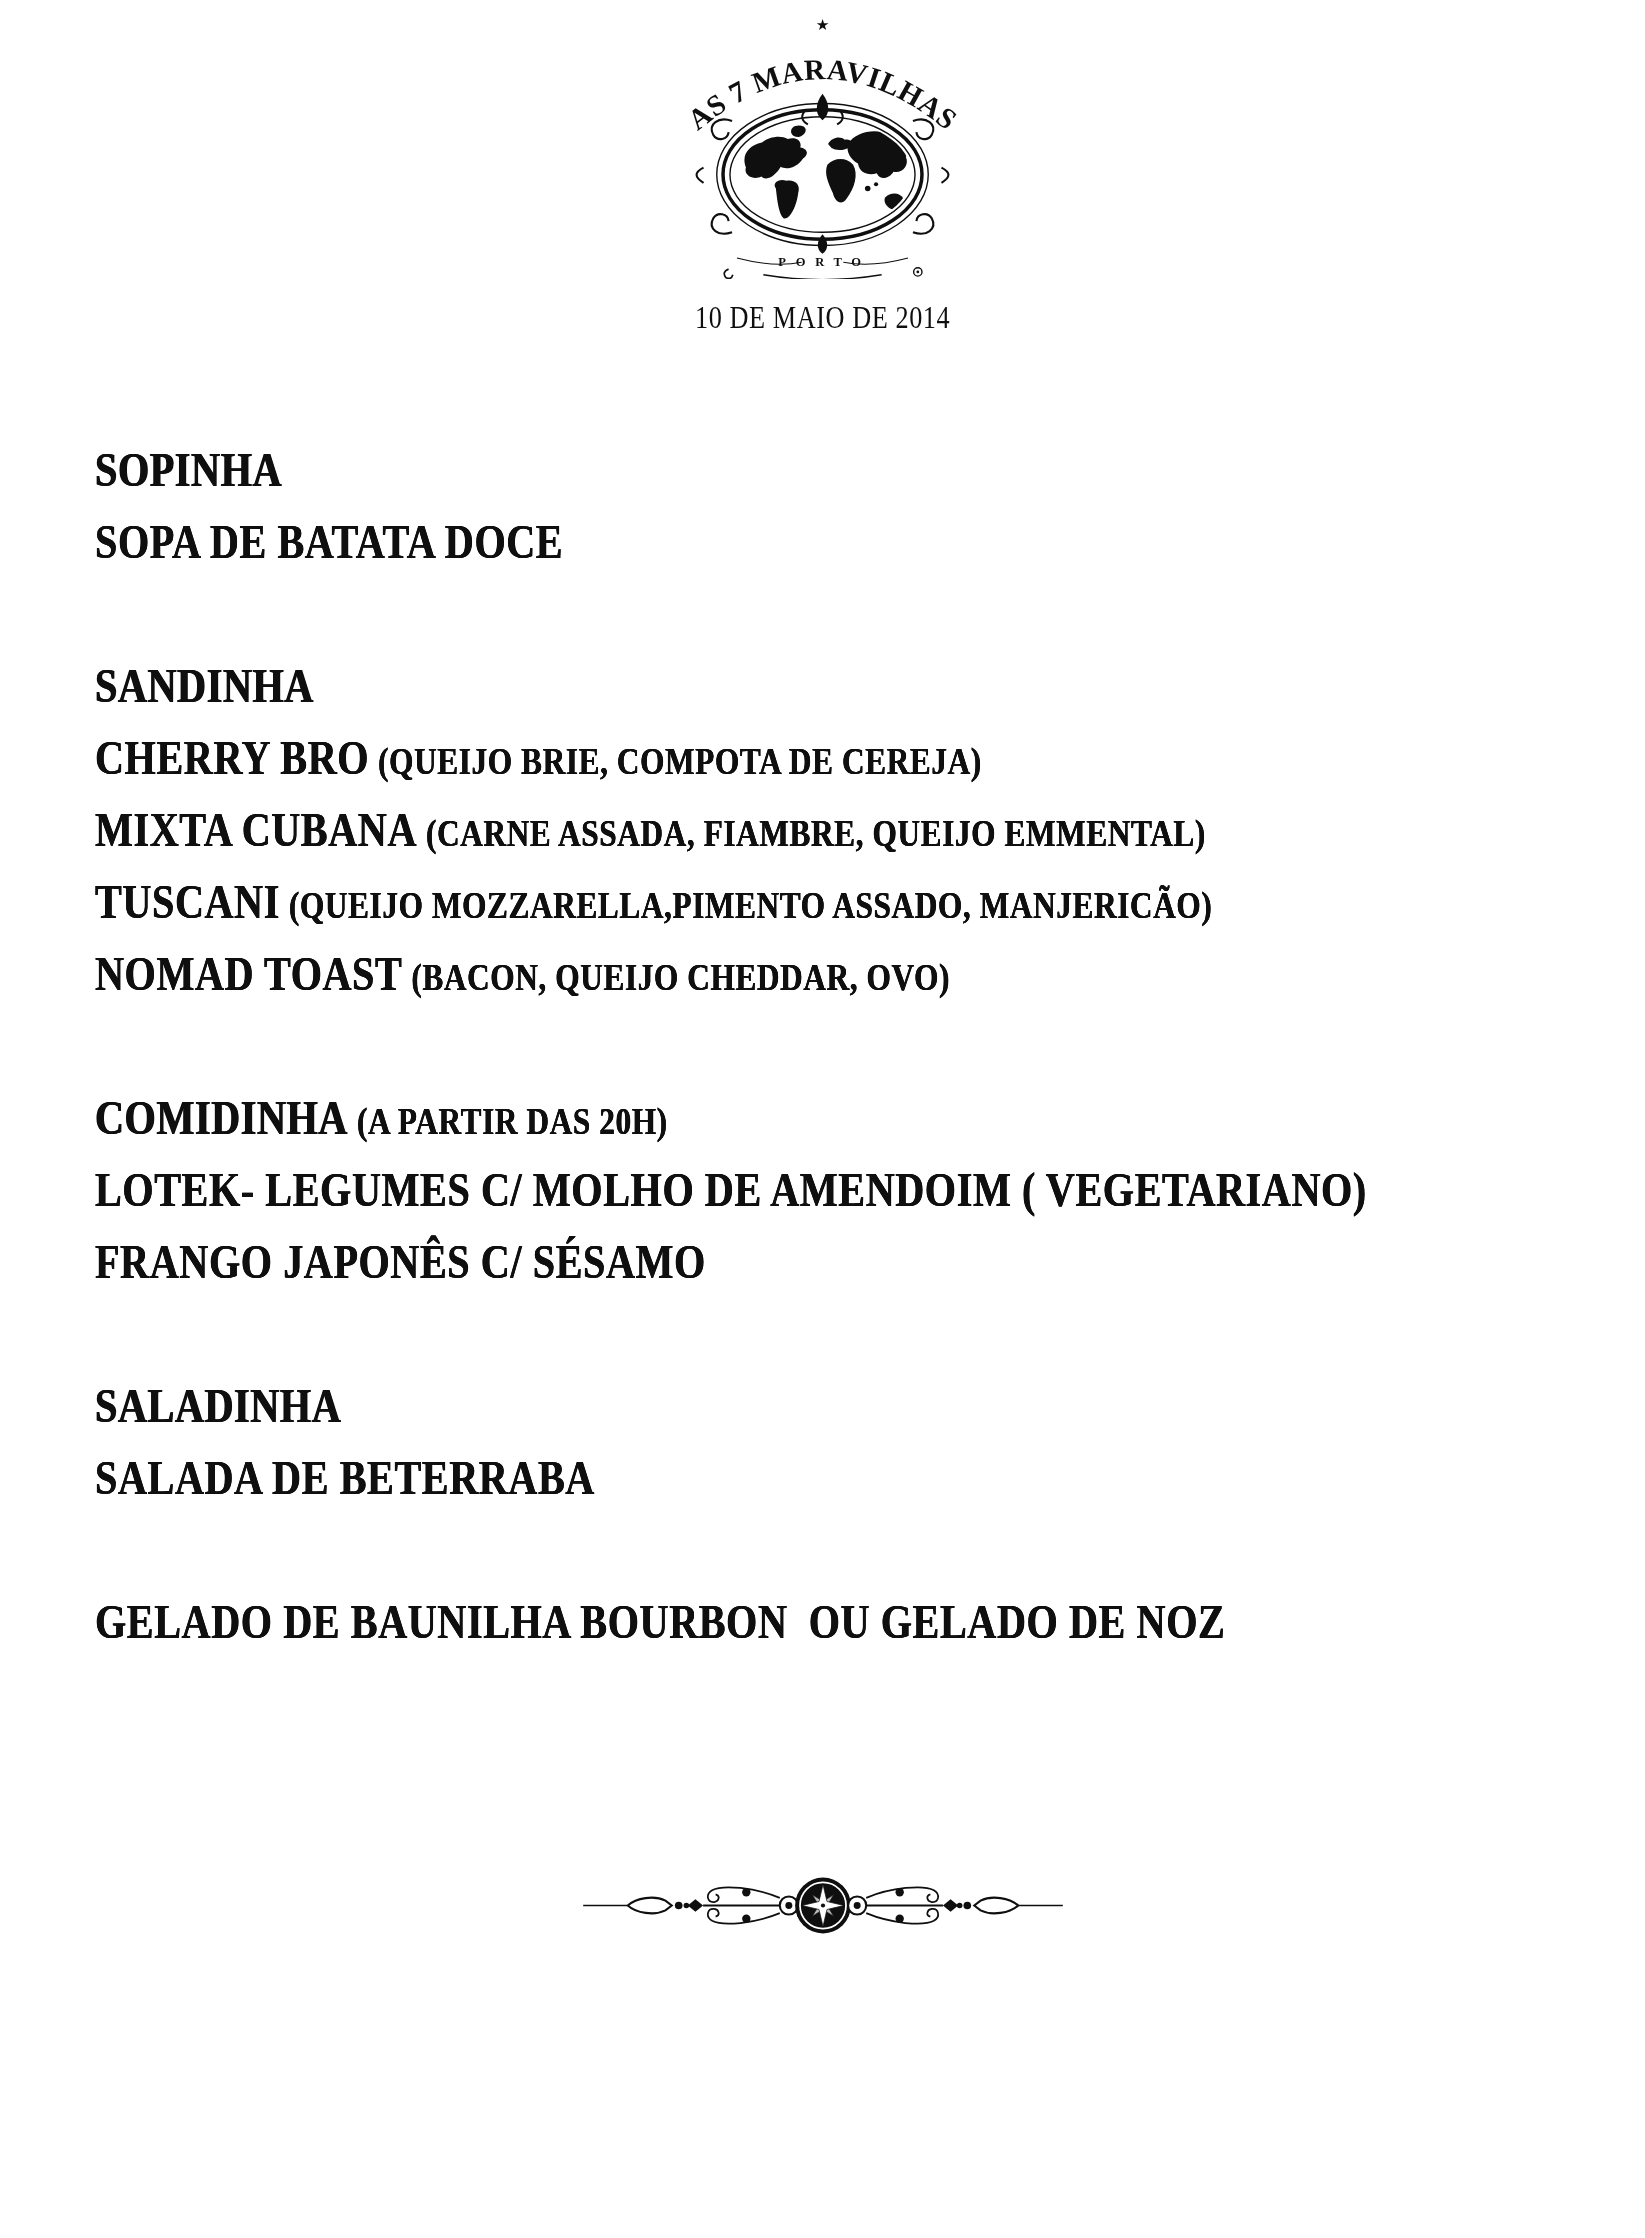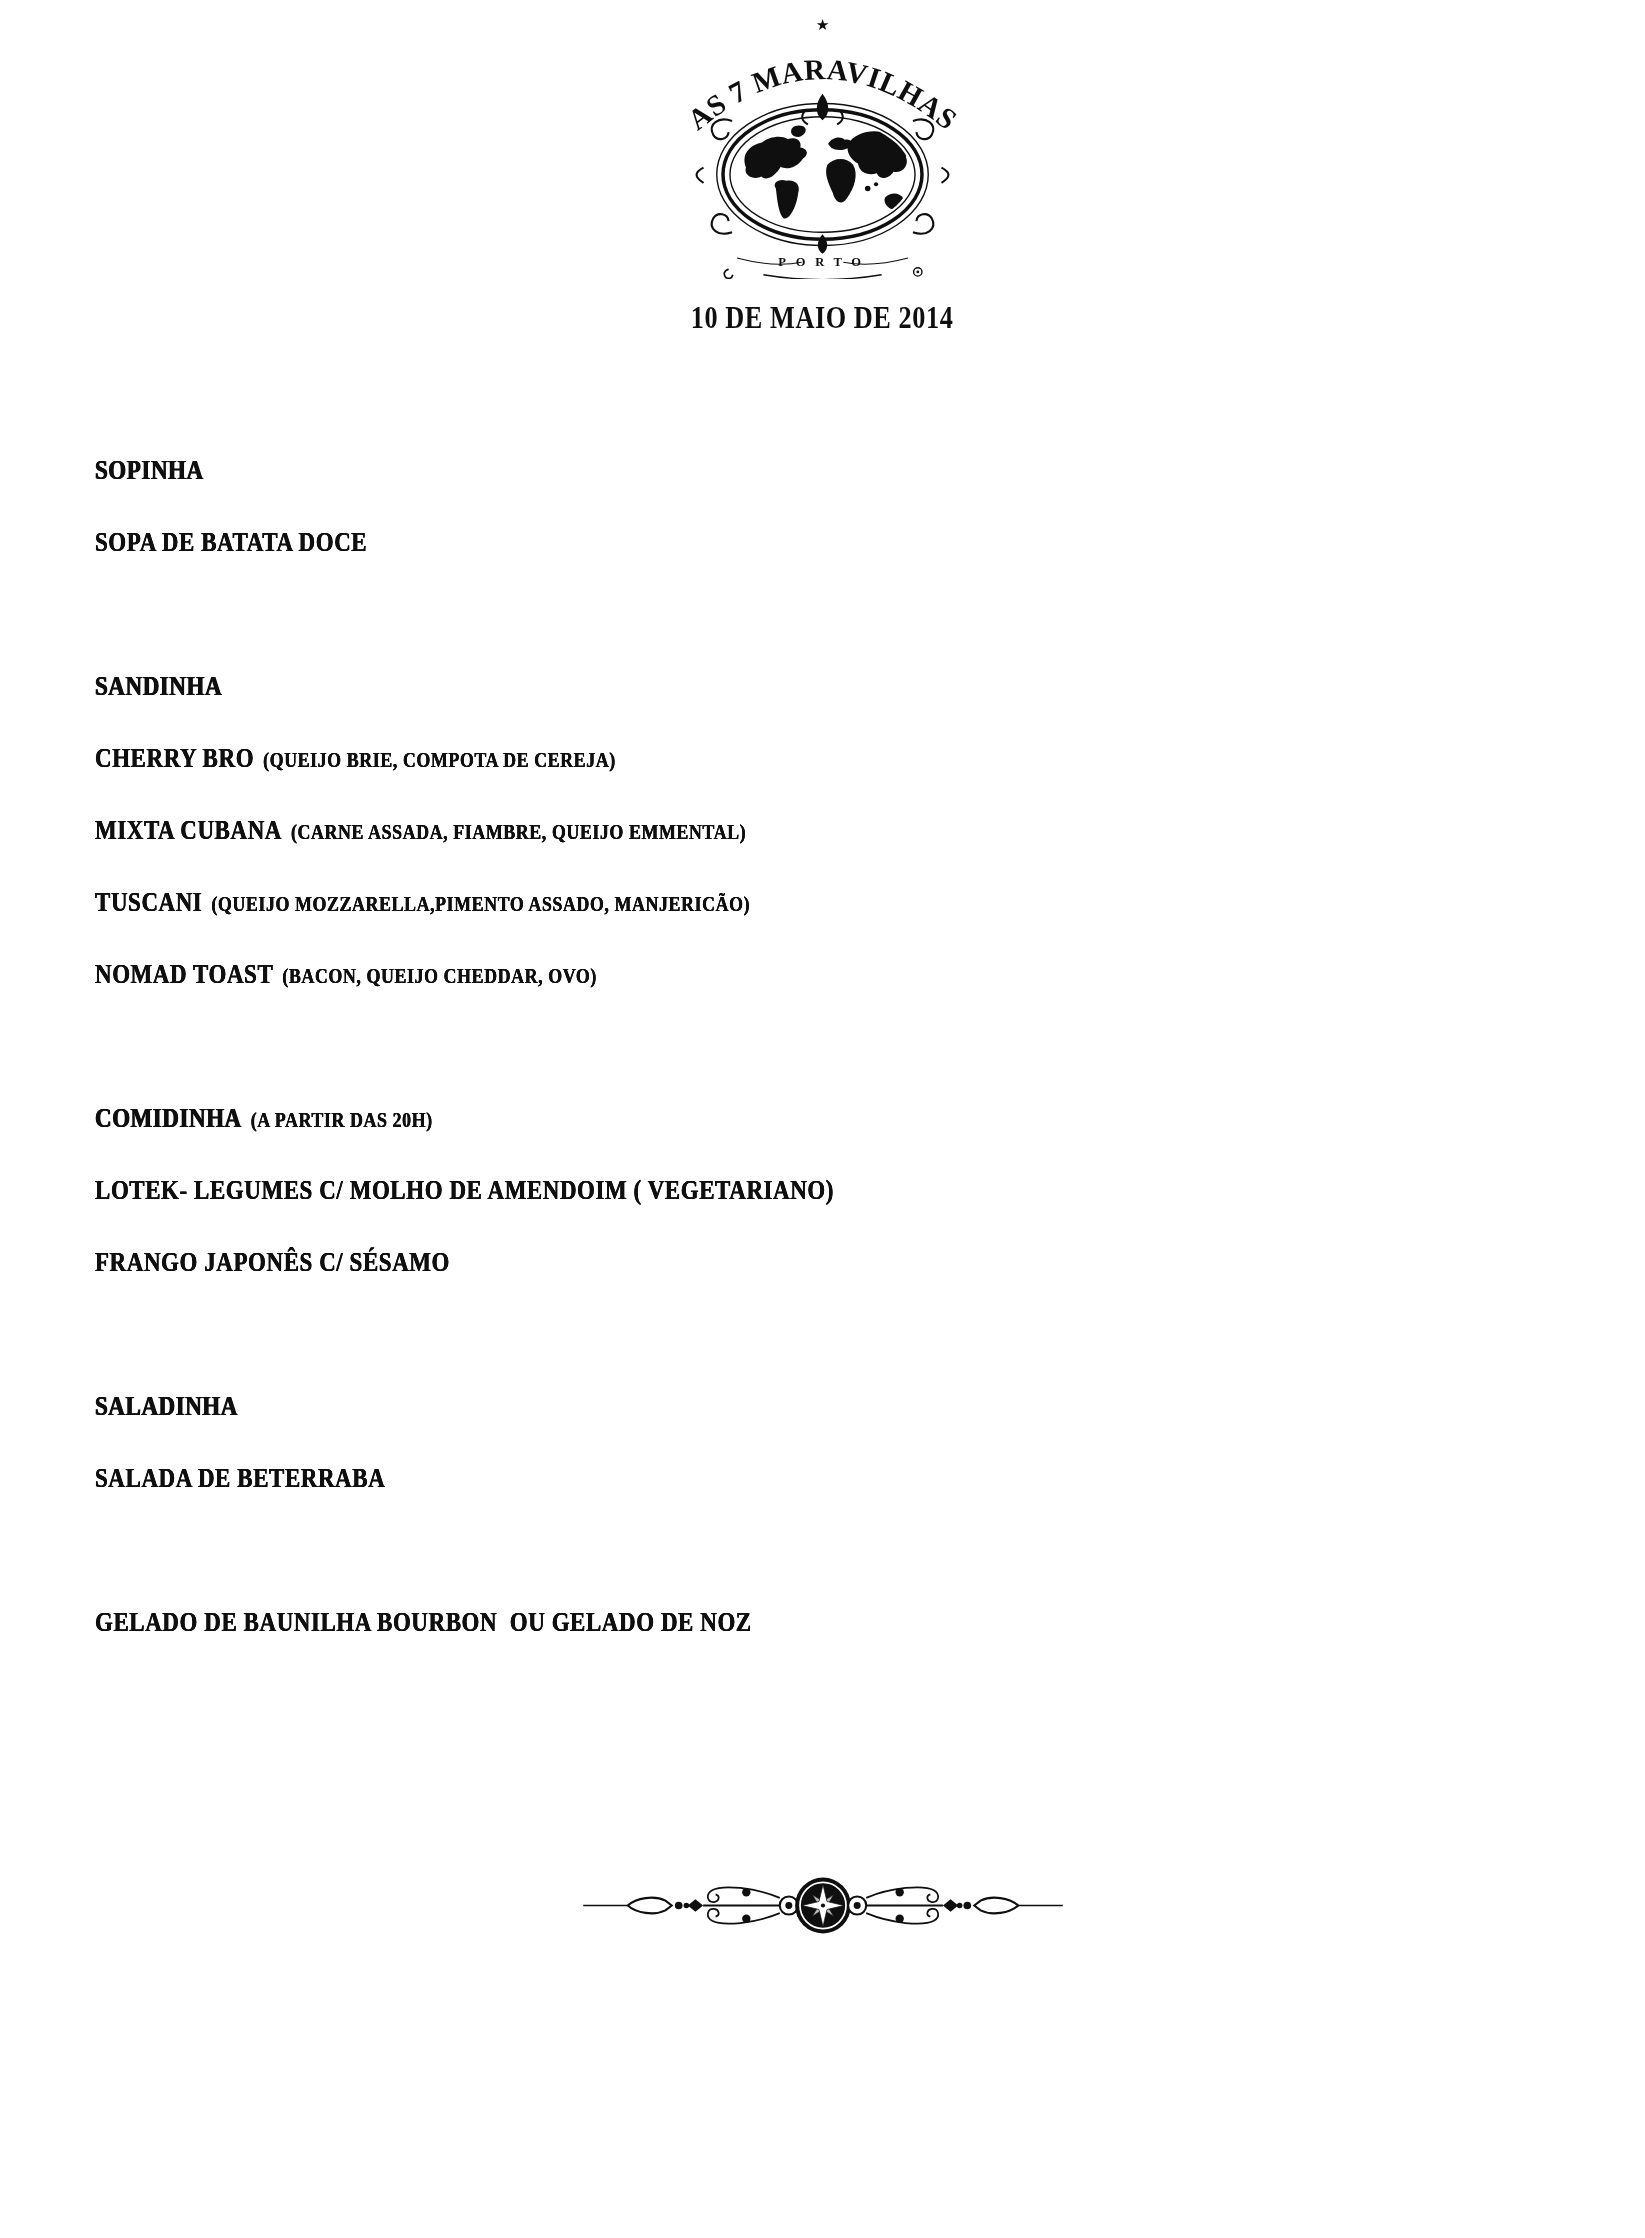--- a/index.html
+++ b/index.html
@@ -16,37 +16,37 @@
   
   .logo-wrap {
     padding-top: 12.5px;
     text-align: center;
   }
   .logo-wrap svg { display:inline-block; }
   
   .date-line {
     margin-top: 18px;
     text-align: center;
-    font-weight: bold;
+    font-weight: normal;
     font-size: 32px;
     letter-spacing: 0.7px;
   }
   .date-line .cond { transform-origin: 50% 50%; }
   
   .cond {
     display: inline-block;
     transform: scaleX(0.82);
     white-space: pre;
   }
   
   .menu {
     margin-top: 98px;
     margin-left: 95px;
     font-weight: bold;
-    font-size: 28px;
+    font-size: 49px;
     letter-spacing: 0.7px;
   }
   .menu .line {
     height: 72px;
     display: flex;
     align-items: center;
   }
   .menu .cond { transform-origin: 0 50%; }
   .hdr .name {
     text-shadow: 0.6px 0 0 currentColor, -0.6px 0 0 currentColor;

